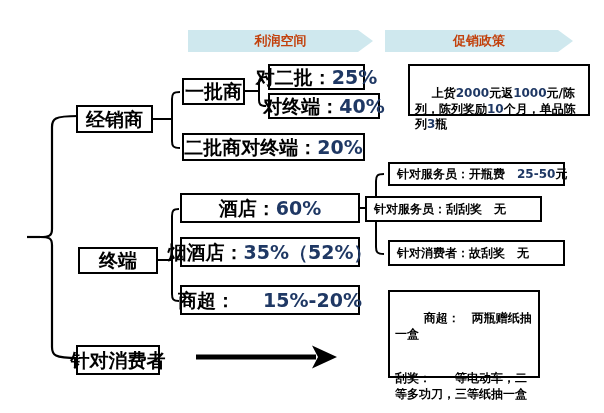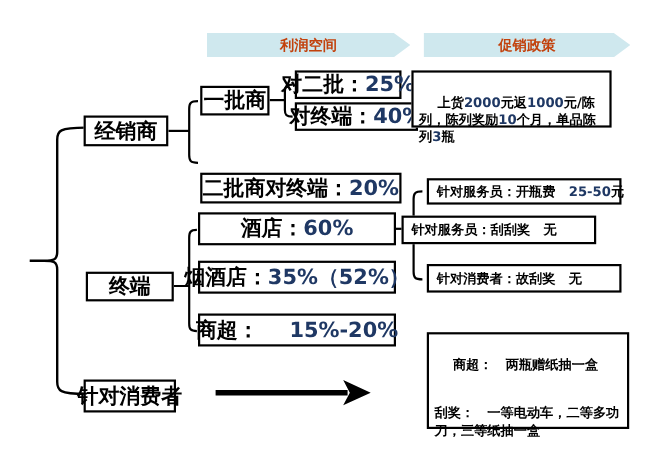--- a/index.html
+++ b/index.html
@@ -77,47 +77,47 @@
 
   <div class="box" style="left:182px; top:78px; width:63px; height:27px;">
     <span>一批商</span>
   </div>
   <div class="box" style="left:268px; top:64px; width:97px; height:26px;">
     <span>对二批：</span><span class="num">25%</span>
   </div>
   <div class="box" style="left:268px; top:93px; width:112px; height:26px;">
     <span>对终端：</span><span class="num">40%</span>
   </div>
-  <div class="box" style="left:182px; top:133px; width:183px; height:28px;margin-top:24px;">
+  <div class="box" style="left:182px; top:133px; width:183px; height:28px;">
     <span>二批商对终端：</span><span class="num">20%</span>
   </div>
   <div class="box" style="left:180px; top:193px; width:180px; height:30px;">
     <span>酒店：</span><span class="num">60%</span>
   </div>
   <div class="box" style="left:180px; top:237px; width:180px; height:30px;">
     <span>烟酒店：</span><span class="num">35%（52%）</span>
   </div>
   <div class="box" style="left:180px; top:285px; width:180px; height:30px;gap:28px;">
     <span>商超：</span><span class="num">15%-20%</span>
   </div>
 
-  <div class="box paragraph" style="left:374px; top:64px; width:182px; height:52px;">
+  <div class="box paragraph" style="left:408px; top:64px; width:182px; height:52px;">
     <span>上货</span><span class="num">2000</span><span>元返</span><span class="num">1000</span><span>元/陈列，陈列奖励</span><span class="num">10</span><span>个月，单品陈列</span><span class="num">3</span><span>瓶</span>
   </div>
 
   <div class="box small left-align" style="left:388px; top:162px; width:177px; height:24px;">
     <span>针对服务员：开瓶费　</span><span class="num">25-50</span><span>元</span>
   </div>
 
   <div class="box small left-align" style="left:365px; top:196px; width:177px; height:26px;">
     <span>针对服务员：刮刮奖　无</span>
   </div>
 
   <div class="box small left-align" style="left:388px; top:240px; width:177px; height:26px;">
     <span>针对消费者：故刮奖　无</span>
   </div>
 
-  <div class="box paragraph" style="left:388px; top:302px; width:184px; height:88px;">
+  <div class="box paragraph" style="left:388px; top:290px; width:152px; height:88px;font-family:Liberation Mono, monospace;">
     <span>商超：　两瓶赠纸抽一盒</span>
     <span class="para2">刮奖：　一等电动车，二等多功刀，三等纸抽一盒</span>
   </div>
 
 </div>
 
 </body></html>

